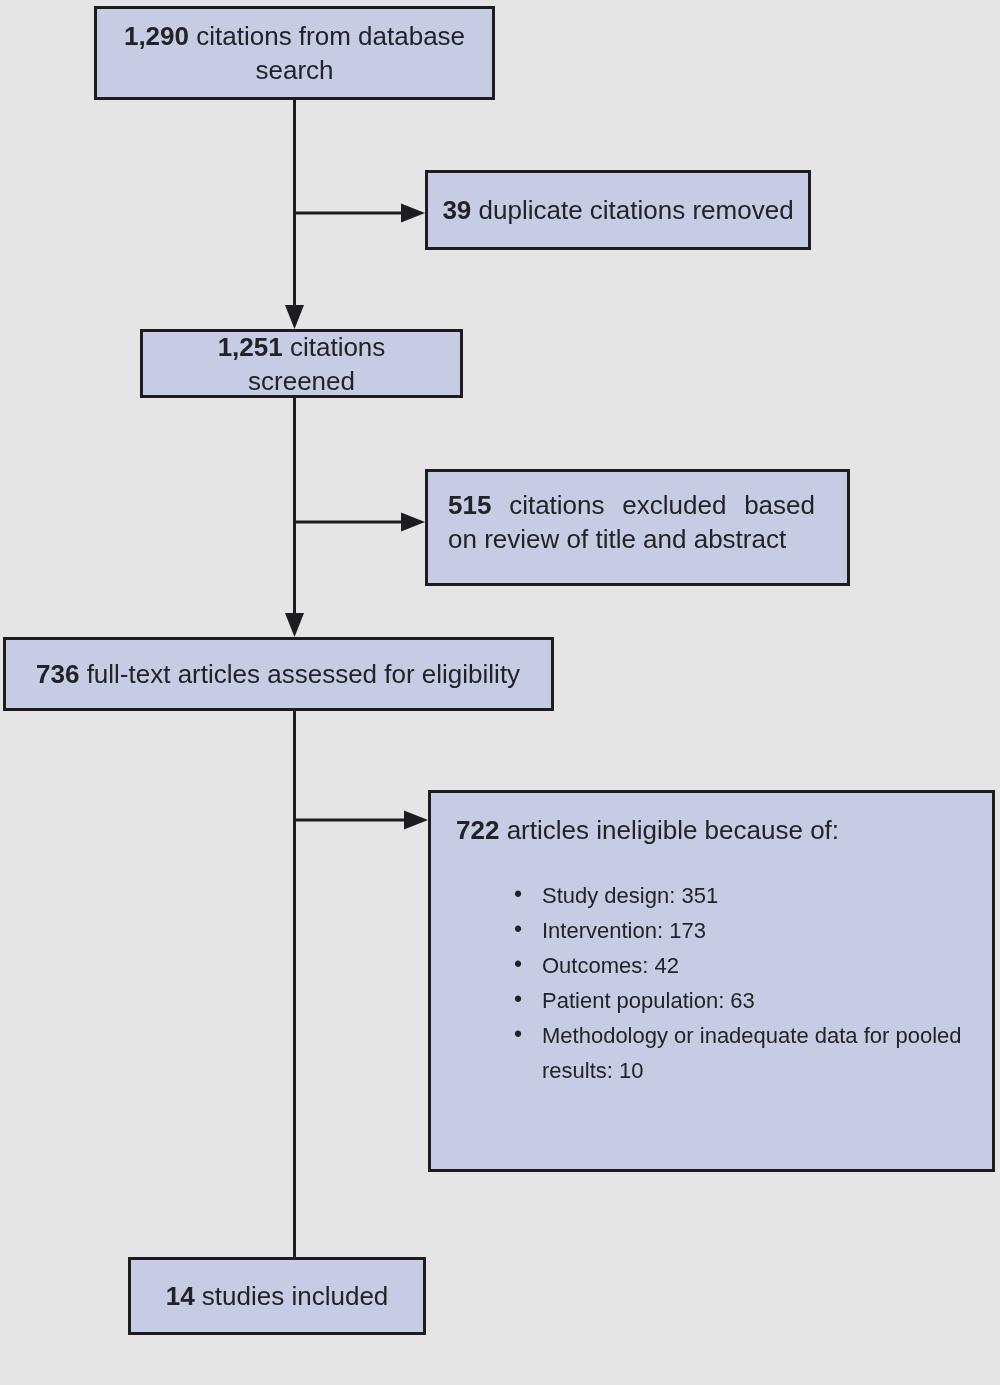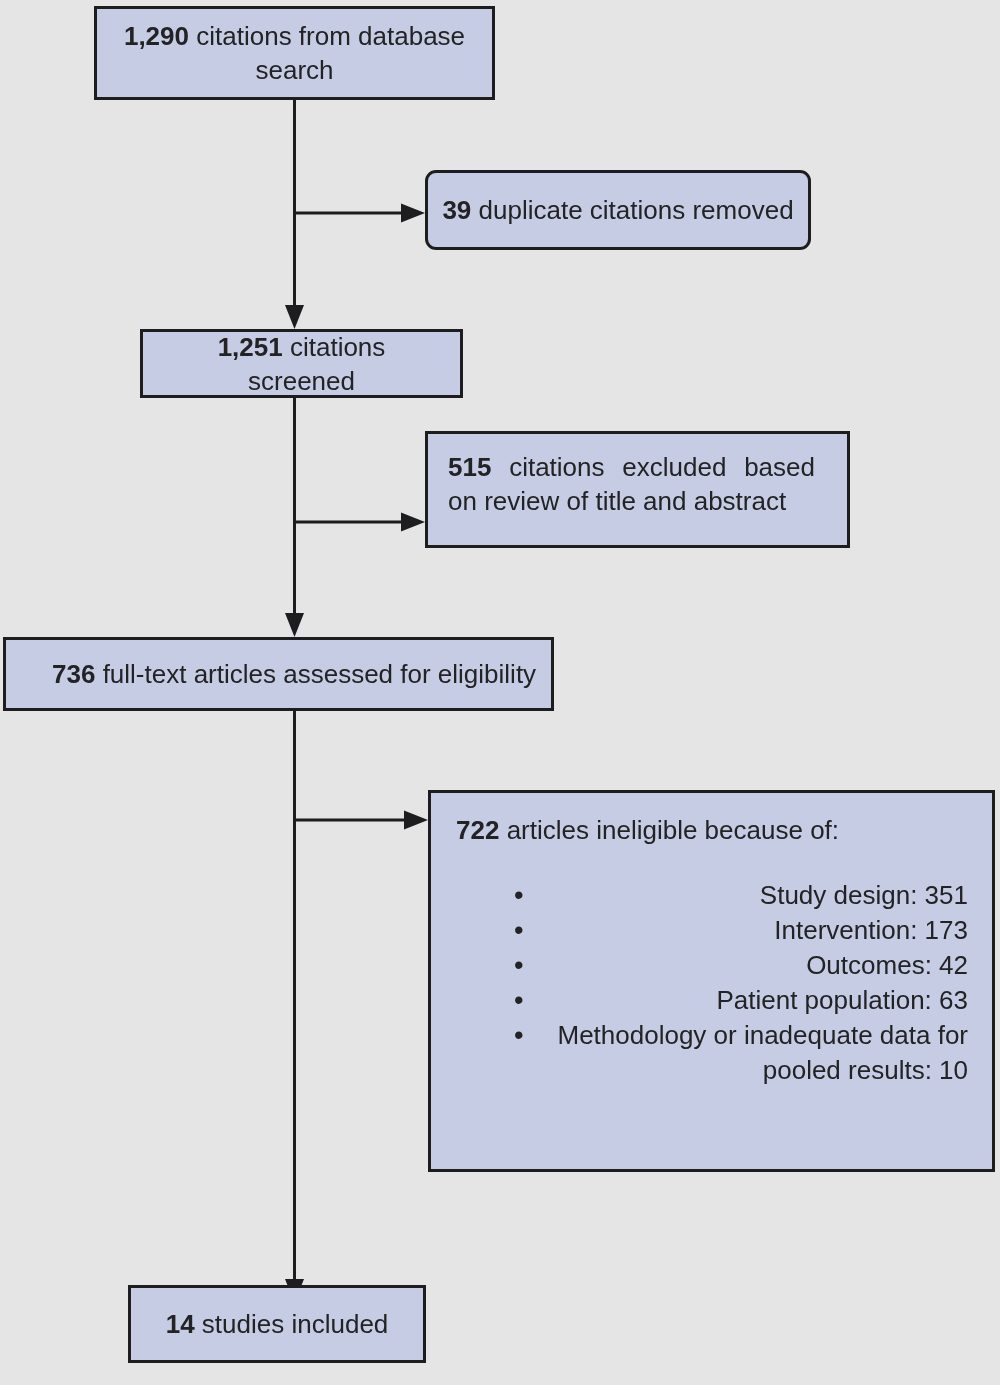--- a/index.html
+++ b/index.html
@@ -27,40 +27,39 @@
     line-height: 34px;
   }
   .box b { font-weight: bold; }
   .center {
     display: flex;
     align-items: center;
     justify-content: center;
     text-align: center;
   }
   #box-database-search { left: 94px;  top: 6px;    width: 401px; height: 94px;  padding: 0 10px; }
-  #box-duplicates      { left: 425px; top: 170px;  width: 386px; height: 80px;  padding: 0 8px; border-radius: 11px; }
+  #box-duplicates      { left: 425px; top: 170px;  width: 386px; height: 80px;  padding: 0 8px; }
   #box-screened        { left: 140px; top: 329px;  width: 323px; height: 69px;  padding: 0 24px; }
-  #box-excluded        { left: 425px; top: 431px;  width: 425px; height: 117px;
+  #box-excluded        { left: 425px; top: 469px;  width: 425px; height: 117px;
                          padding: 16px 32px 0 20px; text-align: justify; }
   #box-fulltext        { left: 3px;   top: 637px;  width: 551px; height: 74px;
-                         display: flex; align-items: center; padding-left: 46px; }
+                         display: flex; align-items: center; padding-left: 30px; }
   #box-ineligible      { left: 428px; top: 790px;  width: 567px; height: 382px;
                          padding: 20px 24px 8px 25px; }
-  #box-included        { left: 128px; top: 1285px; width: 298px; height: 78px;  padding: 0 12px; }
+  #box-included        { left: 128px; top: 1257px; width: 298px; height: 78px;  padding: 0 12px; }
   ul.reason-list {
     margin: 31px 0 0 0;
     padding: 0 0 0 58px;
     list-style: none;
   }
   ul.reason-list li {
     position: relative;
     padding-left: 28px;
     line-height: 35px;
-    font-size: 26px;
-    text-align: right;
+    font-size: 22px;
   }
   ul.reason-list li::before {
     content: "\2022";
     position: absolute;
     left: 0;
     top: -1px;
     font-size: 1.05em;
   }
   .stroke { stroke: #1d1d20; stroke-width: 3; fill: none; }
   .head { fill: #1d1d20; stroke: none; }

